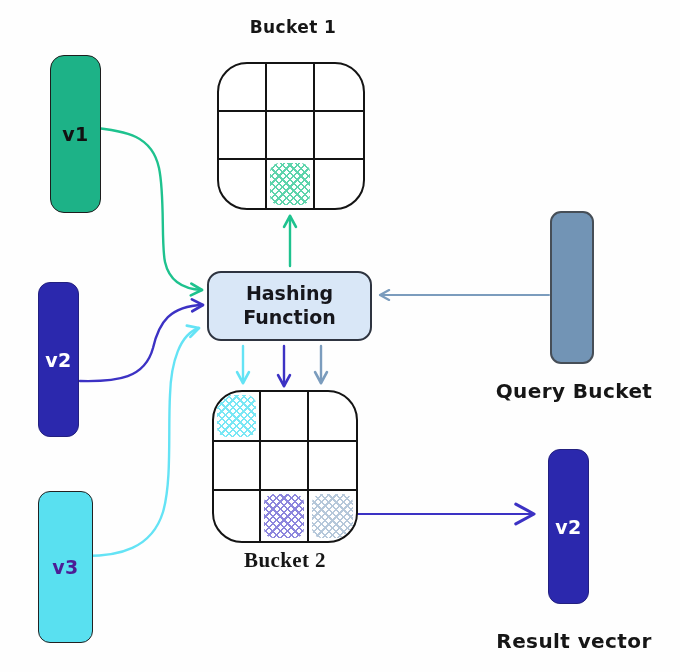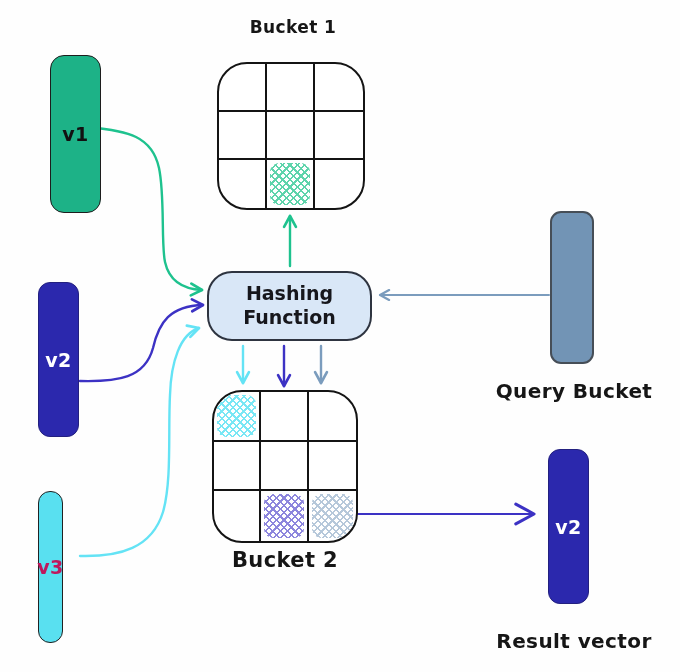--- a/index.html
+++ b/index.html
@@ -5,22 +5,22 @@
   html,body{margin:0;padding:0;background:#ffffff;font-family:"DejaVu Sans",sans-serif;}
   .canvas{position:relative;width:680px;height:672px;background:#fefefe;overflow:hidden;}
 
   
   .pill{position:absolute;display:flex;align-items:center;justify-content:center;
         font-weight:700;font-size:19px;letter-spacing:.5px;box-sizing:border-box;}
   #v1-pill{left:38px;top:55px;width:51px;height:158px;background:var(--green);
            border:1.8px solid #1d1d1d;border-radius:14px;color:#121212;margin-left:12px;}
   #v2-pill{left:38px;top:282px;width:41px;height:155px;background:var(--indigo);
            border:1.5px solid #23207f;border-radius:12px;color:#ffffff;}
-  #v3-pill{left:38px;top:491px;width:25px;height:152px;background:var(--cyan);
-           border:1.8px solid #222222;border-radius:12px;color:#be185d;}
+  #v3-pill{left:38px;top:491px;width:55px;height:152px;background:var(--cyan);
+           border:1.8px solid #222222;border-radius:12px;color:#4c1d95;}
   #query-pill{left:550px;top:211px;width:44px;height:153px;background:var(--slate);
            border:2px solid #464e57;border-radius:11px;}
   #result-pill{left:548px;top:449px;width:41px;height:155px;background:var(--indigo);
            border:1.5px solid #23207f;border-radius:12px;color:#ffffff;}
 
   
   .bucket{position:absolute;display:grid;grid-template-columns:repeat(3,1fr);
           grid-template-rows:repeat(3,1fr);border:2.6px solid var(--ink);
           border-radius:30px;overflow:hidden;background:#ffffff;box-sizing:border-box;}
   #bucket1{left:217px;top:62px;width:148px;height:148px;}
@@ -33,28 +33,28 @@
   .hatch-indigo{--hc:var(--hatch-indigo);}
   .hatch-slate{--hc:var(--hatch-slate);}
   .cell[class*="hatch-"]::before{content:"";position:absolute;inset:3px;border-radius:9px;
     background:
       repeating-linear-gradient(45deg,var(--hc) 0 1.6px,transparent 1.6px 5.2px),
       repeating-linear-gradient(-45deg,var(--hc) 0 1.6px,transparent 1.6px 5.2px);}
 
   
   #hashbox{position:absolute;left:207px;top:271px;width:165px;height:70px;
     background:var(--hash-box-fill);border:2.2px solid var(--hash-box-border);
-    border-radius:25px;display:flex;align-items:center;justify-content:flex-start;
+    border-radius:14px;display:flex;align-items:center;justify-content:flex-start;
     text-align:center;font-size:19px;font-weight:700;color:#17171c;line-height:1.25;
     padding:0 26px;box-sizing:border-box;}
 
   
   .diagram-label{position:absolute;color:#161616;font-weight:700;text-align:center;letter-spacing:.4px;}
   #bucket1-label{left:213px;top:17px;width:160px;font-size:17px;}
-  #bucket2-label{left:203px;top:548px;width:164px;font-size:21px;}
+  #bucket2-label{left:203px;top:548px;width:164px;font-size:21px;font-family:Liberation Serif, serif;}
   #query-label{left:492px;top:379px;width:164px;font-size:20px;}
   #result-label{left:492px;top:629px;width:164px;font-size:20px;text-align:center;}
 
   
   svg.arrows{position:absolute;left:0;top:0;pointer-events:none;}
   .arrow{fill:none;stroke-linecap:round;stroke-linejoin:round;stroke-width:2.4px;}
   .thin{stroke-width:2px;}
   .st-green{stroke:var(--green-arrow);}
   .st-indigo{stroke:var(--indigo-arrow);}
   .st-cyan{stroke:var(--cyan-arrow);}

